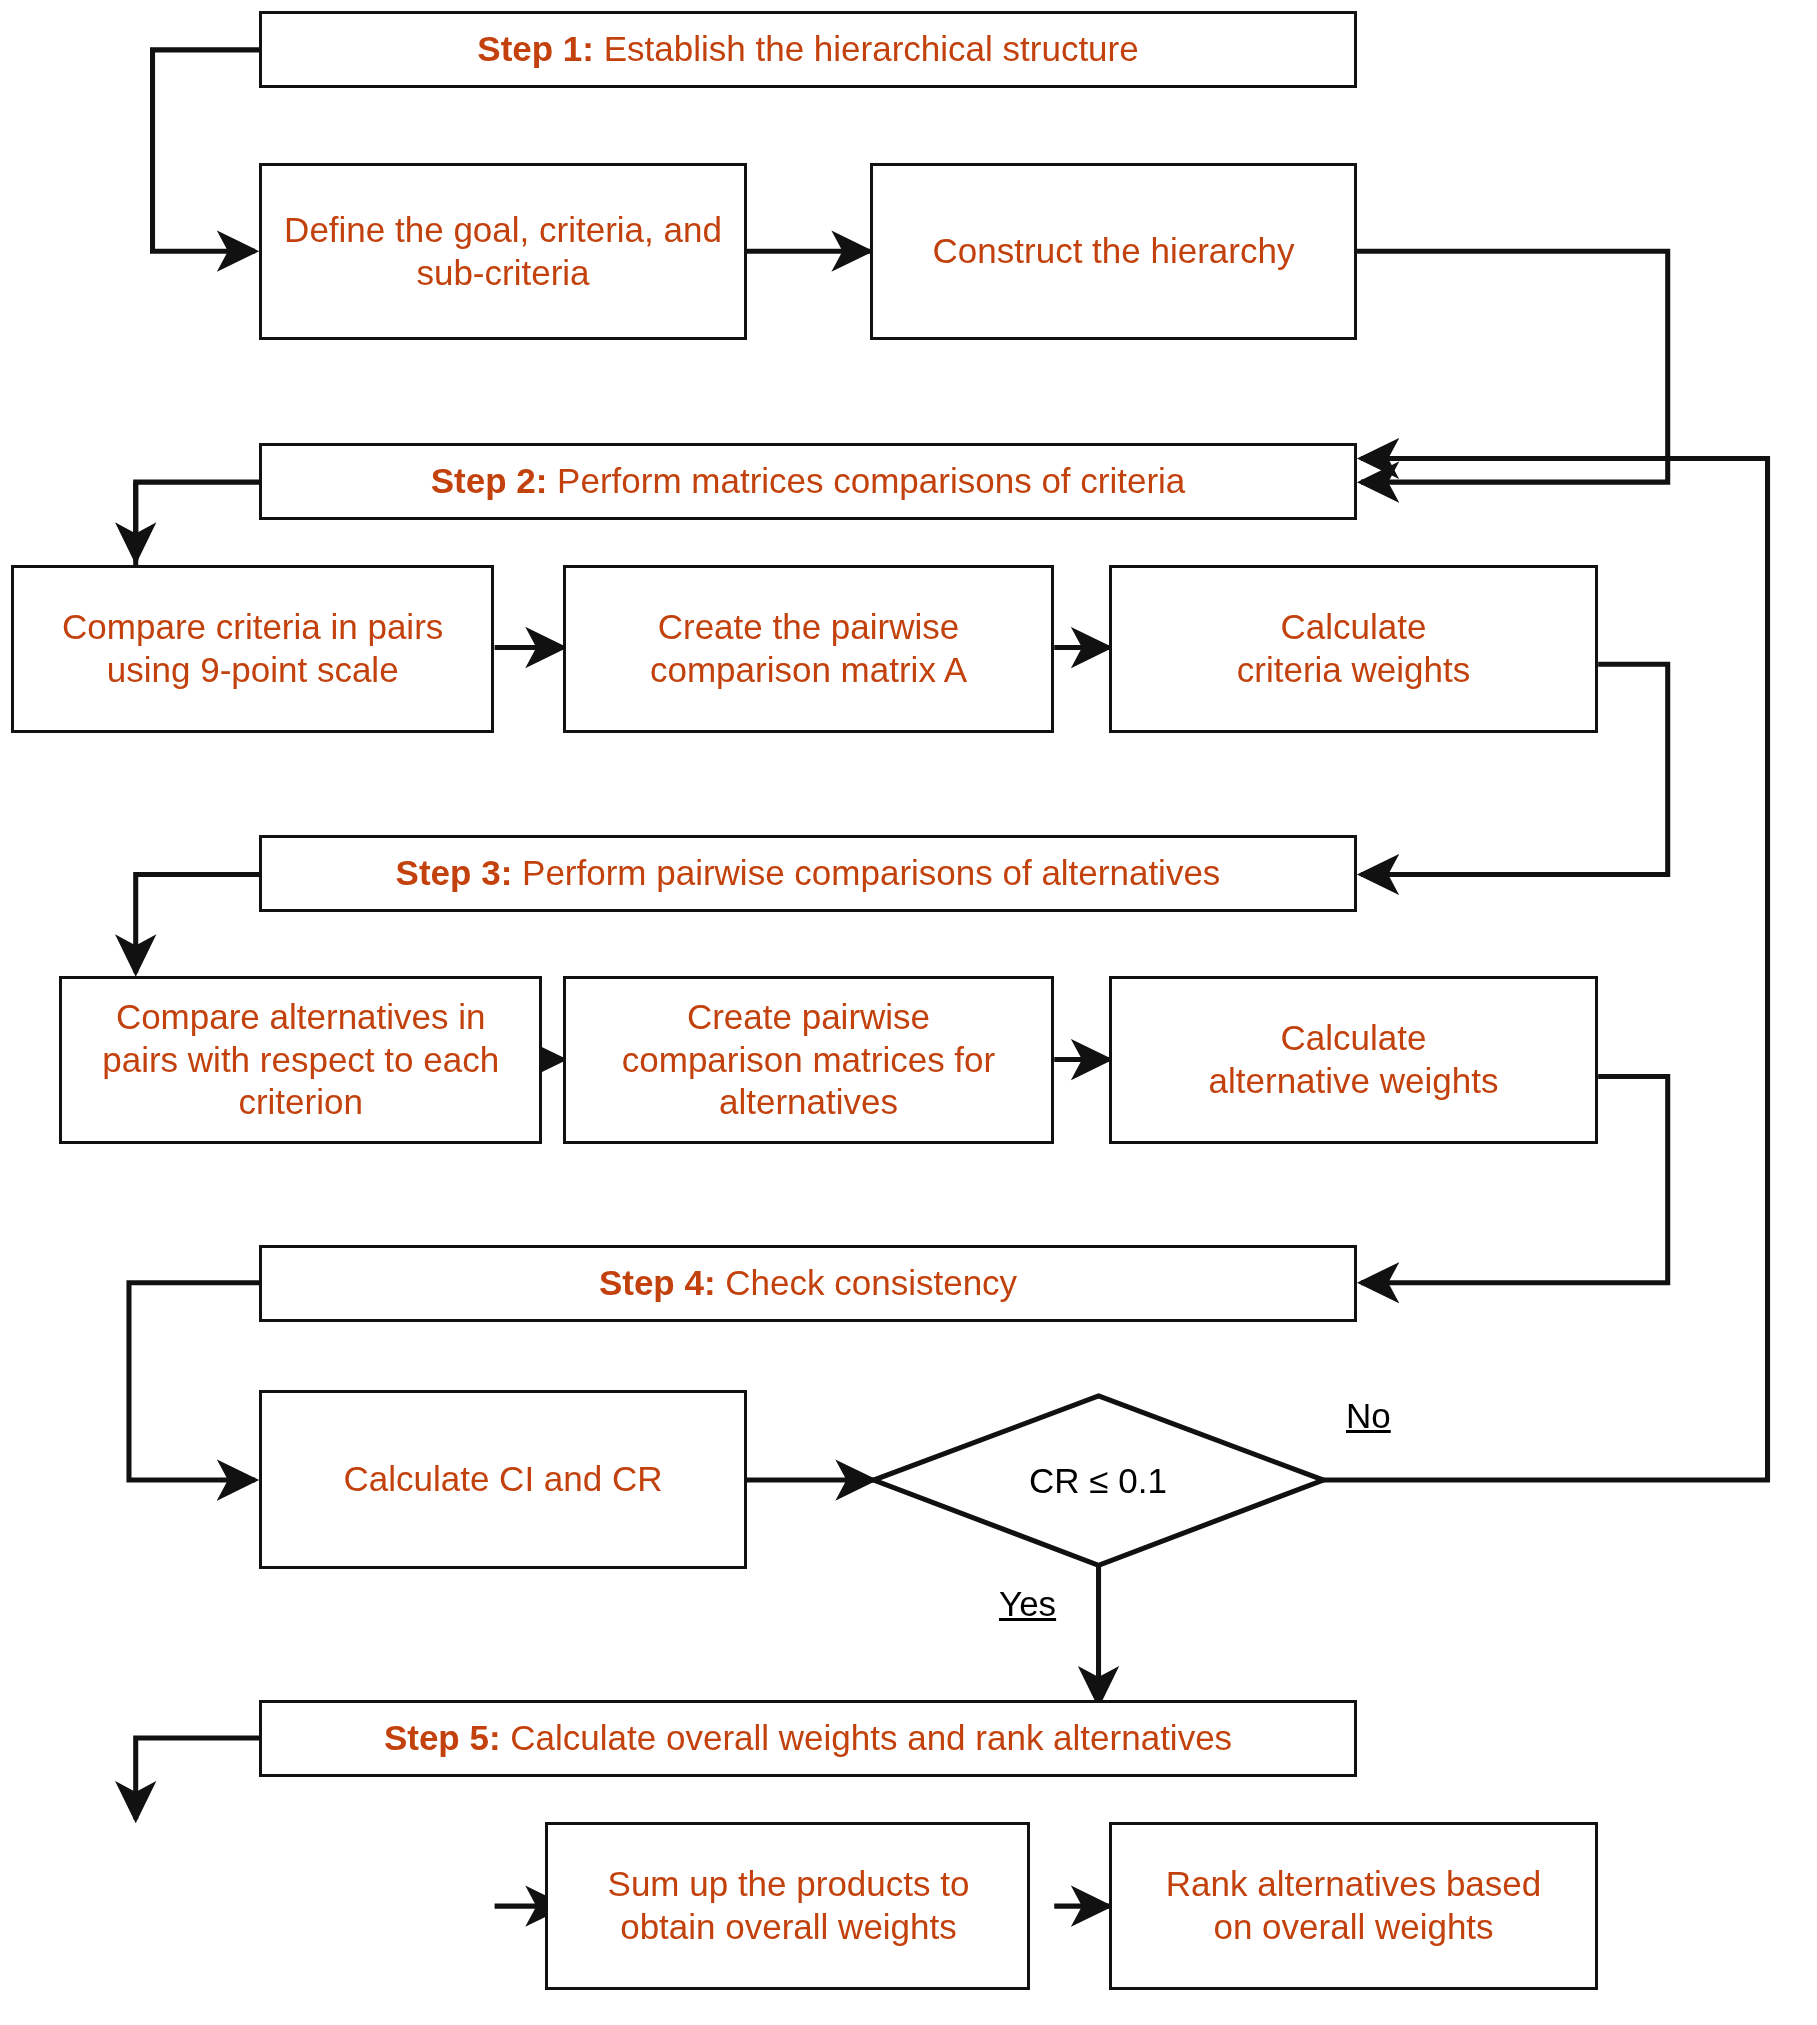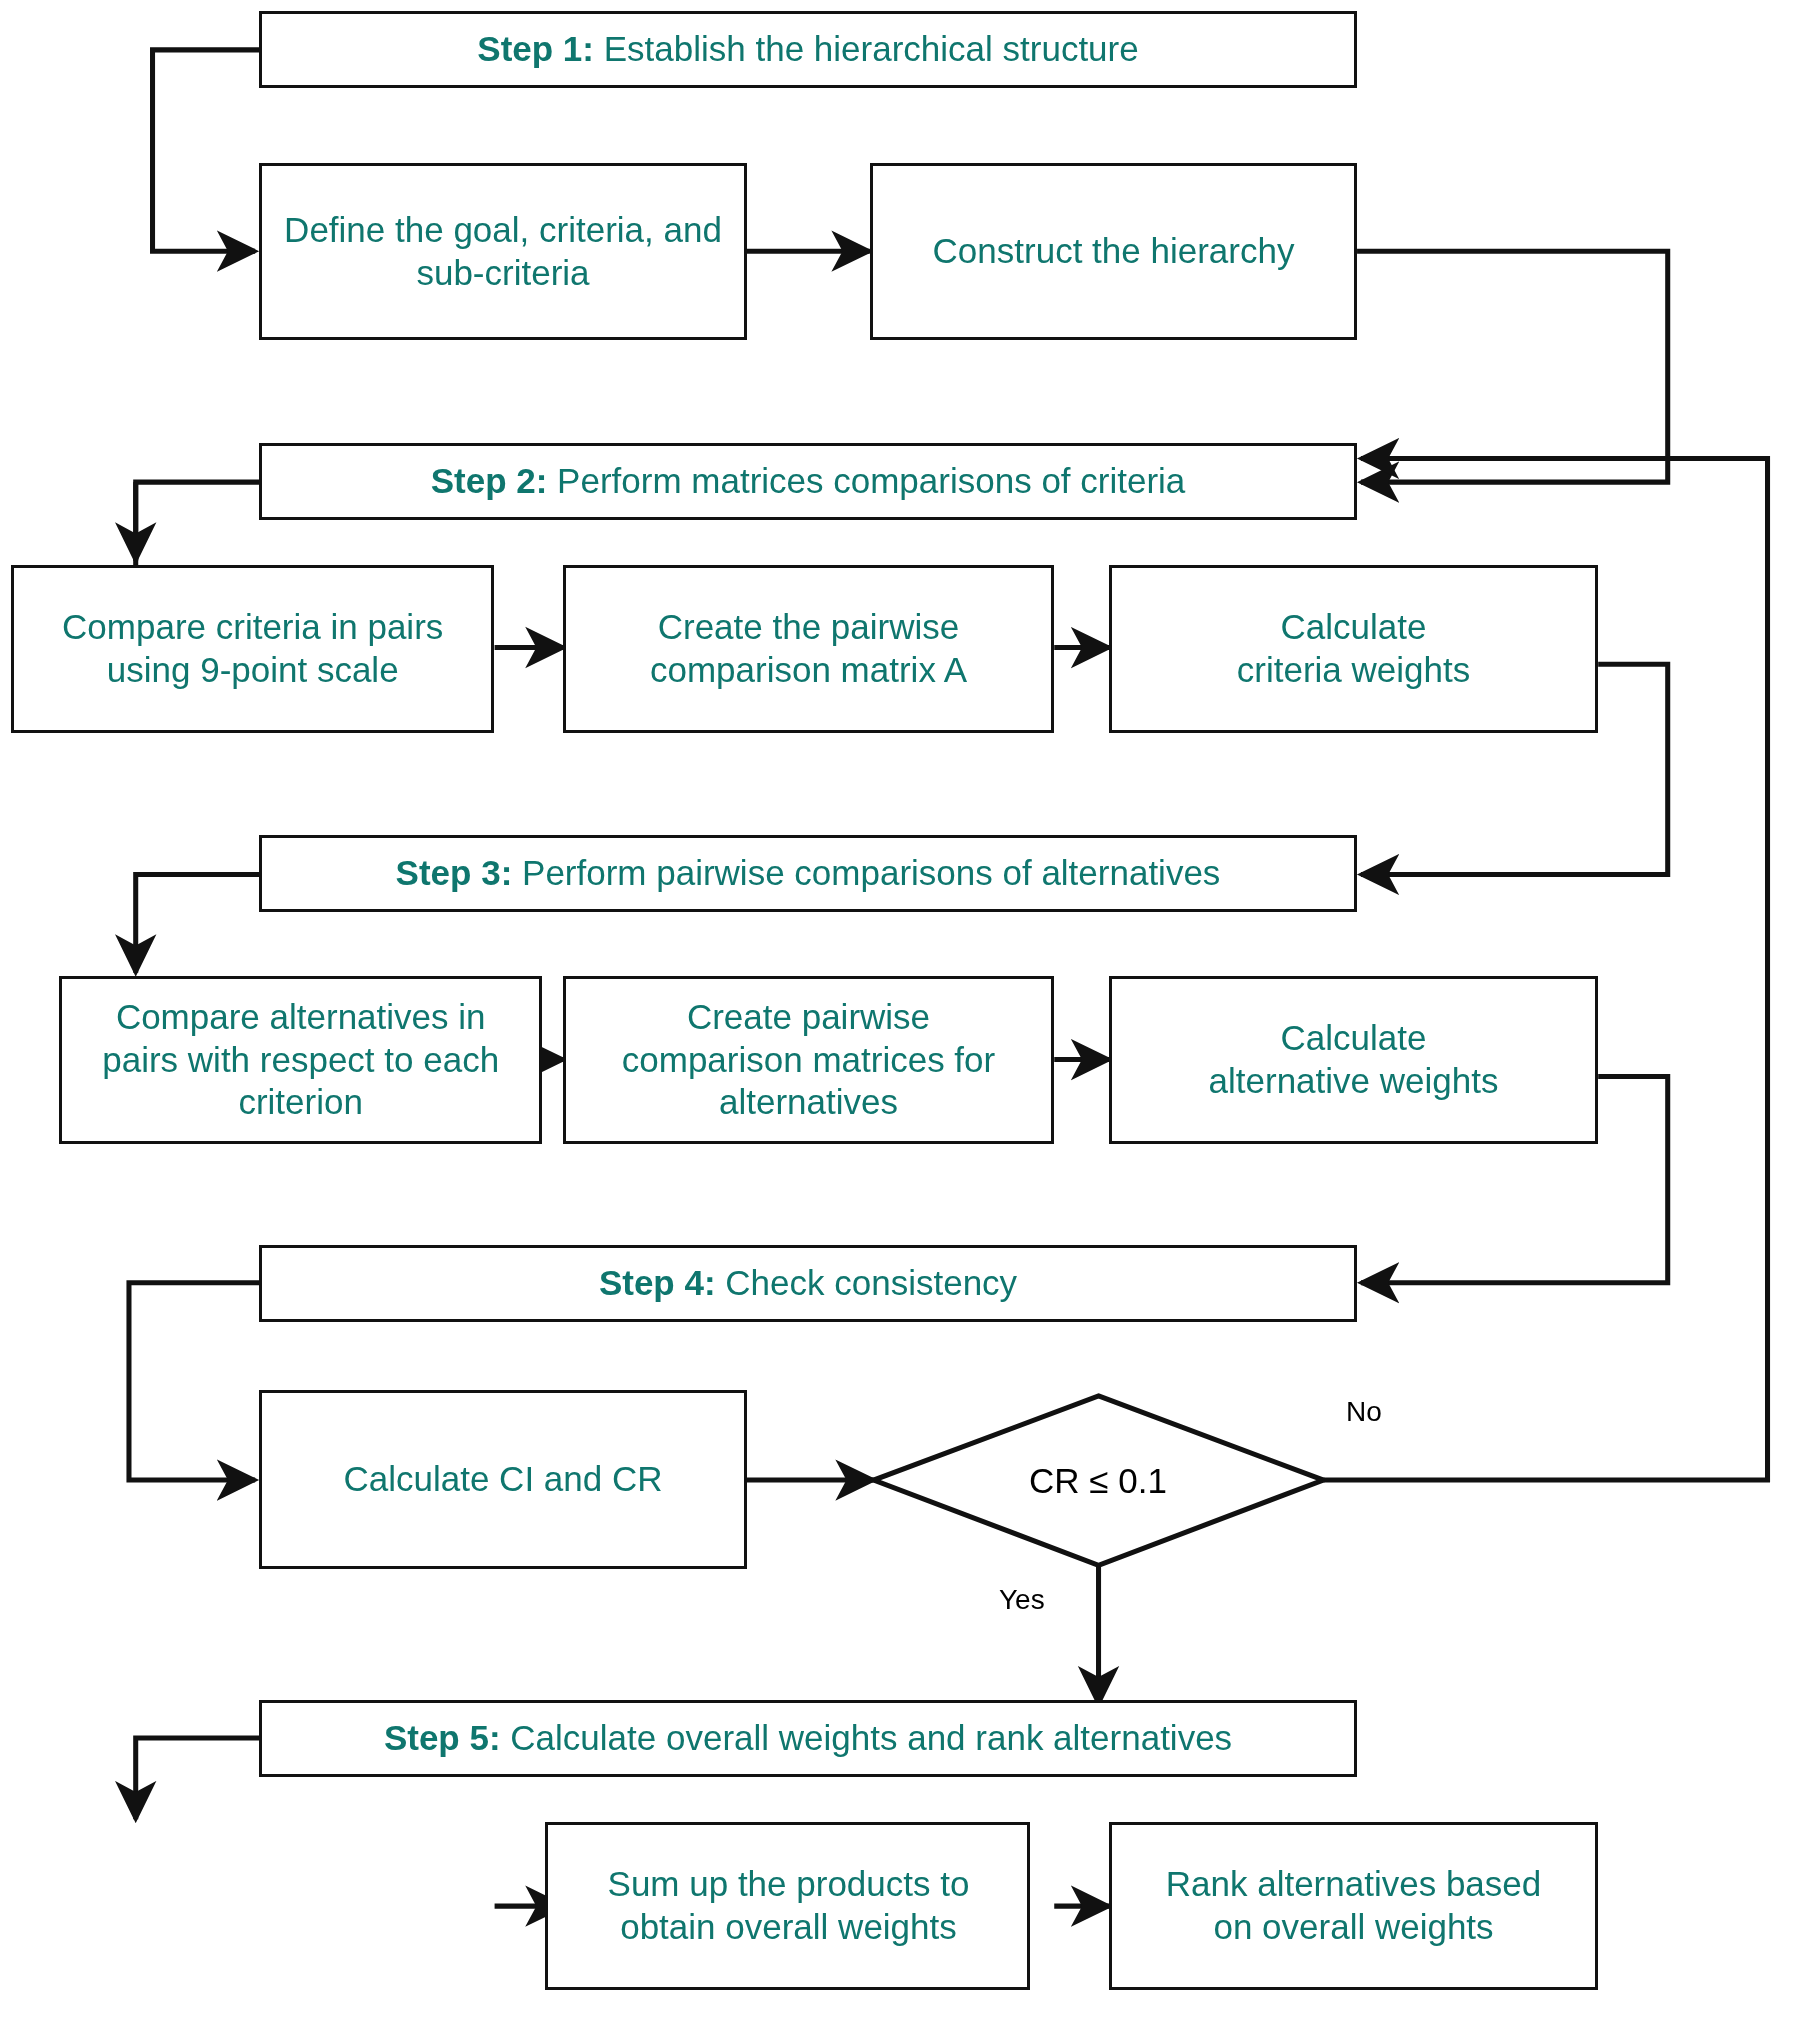--- a/index.html
+++ b/index.html
@@ -2,26 +2,26 @@
 <html style="font-size:9px"><head>
 <meta charset="utf-8">
 <title>AHP Flowchart</title>
 <style>
   html,body{margin:0;padding:0;background:#ffffff;}
   body{width:1818px;height:2025px;font-family:"Liberation Sans",sans-serif;}
   #stage{position:relative;width:1818px;height:2025px;background:#fff;overflow:hidden;}
   svg.layer{position:absolute;left:0;top:0;width:1818px;height:2025px;}
   .node{position:absolute;box-sizing:border-box;border:3.4px solid #111;background:#fff;
         display:flex;align-items:center;justify-content:center;text-align:center;
-        font-size:35px;line-height:1.22;color:#0f766e;padding:0 10px;}
+        font-size:35px;line-height:1.22;color:#c2410c;padding:0 10px;}
   .step-head{font-size:35px;}
   .step-head b{font-weight:bold;}
   .diamond-label{position:absolute;display:flex;align-items:center;justify-content:center;
         font-size:35px;color:#000;text-align:center;}
-  .edge-label{position:absolute;font-size:28px;color:#000;}
+  .edge-label{position:absolute;font-size:35px;color:#000;text-decoration:underline;}
   .txt{white-space:pre-line;}
 </style>
 </head>
 <body>
 
 <div id="stage">
 
   <svg class="layer" viewBox="0 0 3242 3612" preserveAspectRatio="none" aria-hidden="true">
     <defs>
       <marker id="arw" markerWidth="9" markerHeight="9" refX="7.6" refY="4.5" orient="auto" markerUnits="strokeWidth">

